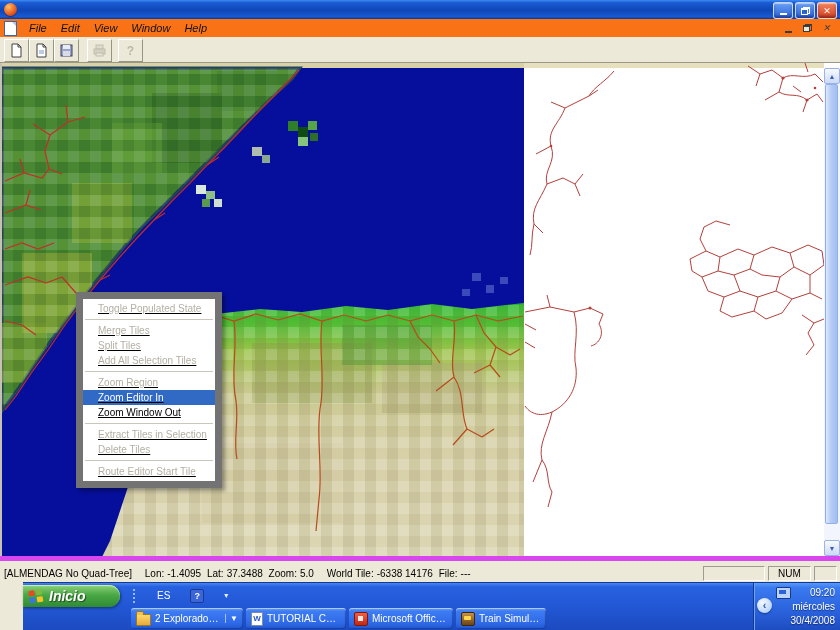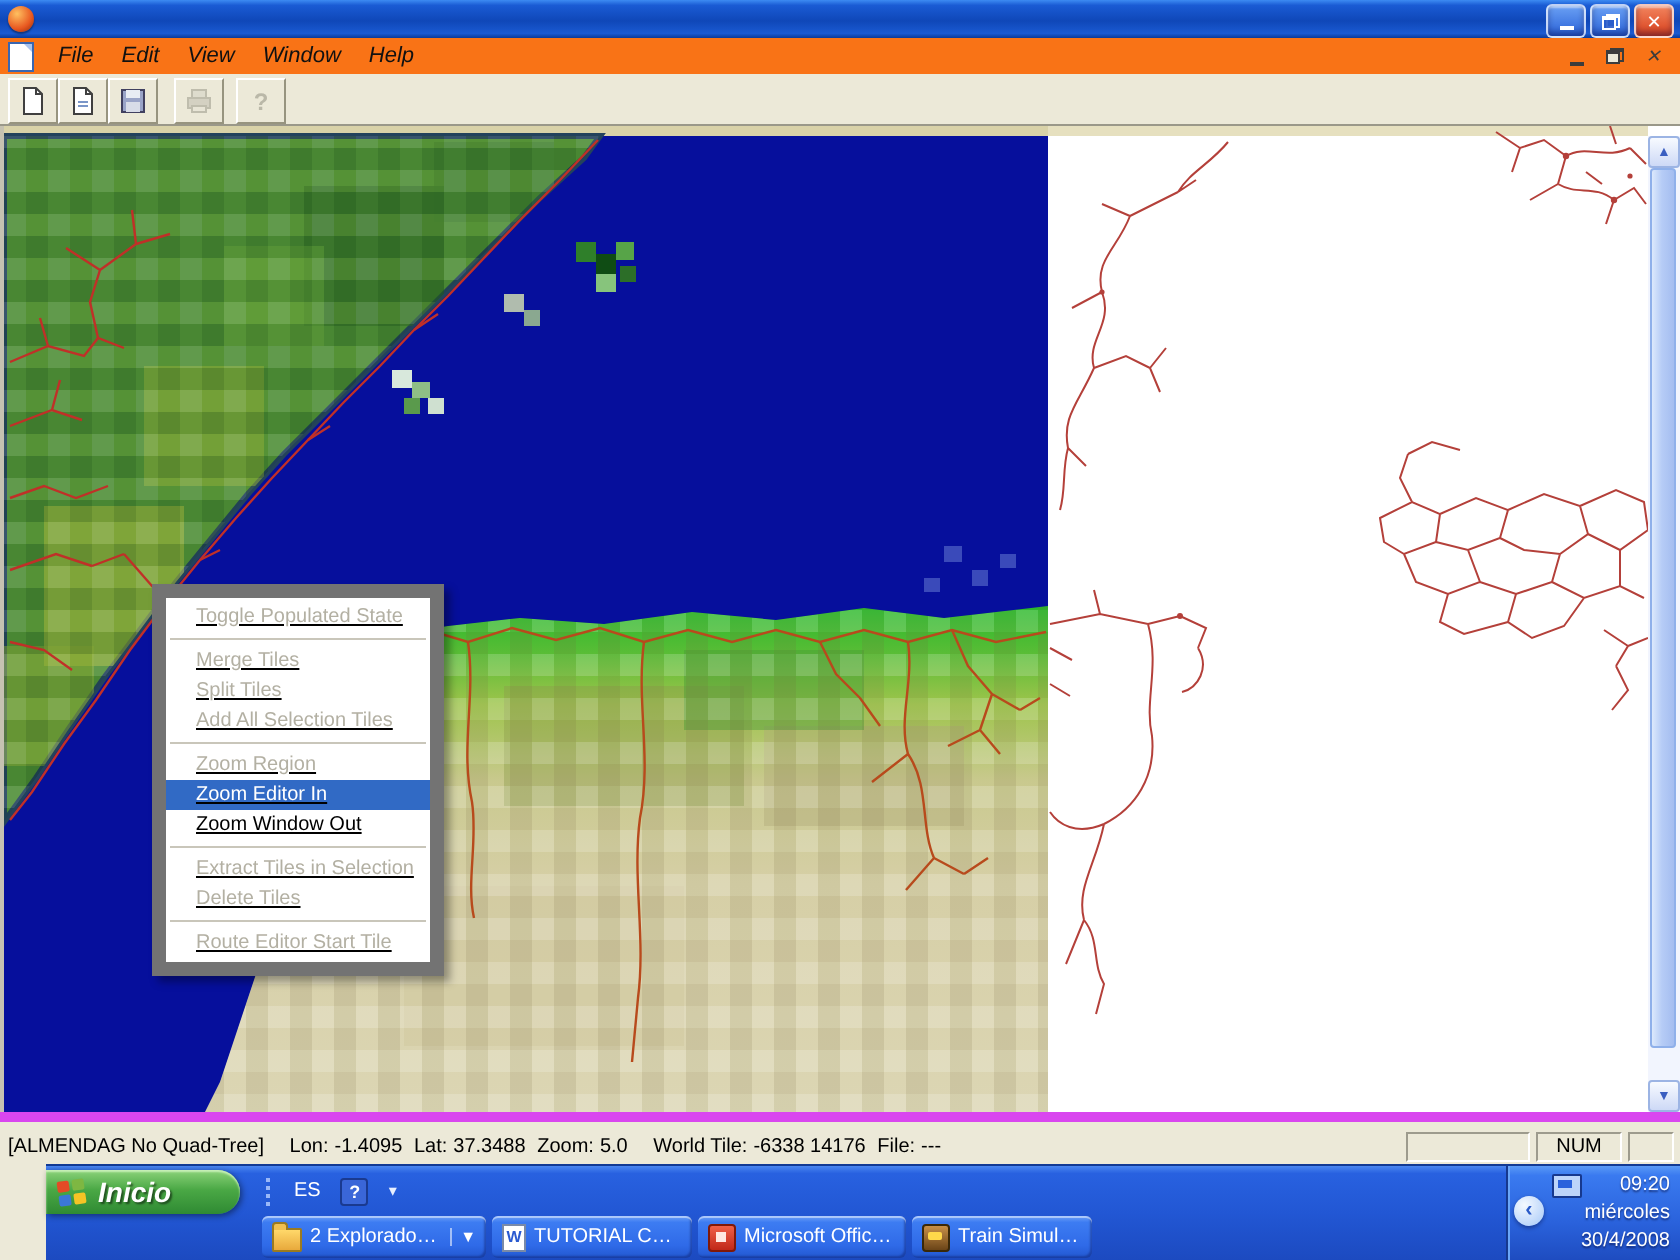--- a/index.html
+++ b/index.html
@@ -77,21 +77,21 @@
   .sbp3{right:3px;width:23px;}
 
   
   .taskbar{position:absolute;top:582px;left:4px;right:0;height:48px;
     background:linear-gradient(180deg,#4a86f0 0%,#2861e0 8%,#2257d4 50%,#1c4ac0 100%);border-top:1px solid #123a94;box-sizing:border-box;margin-left:19px;}
   .startbtn{position:absolute;left:0;top:2px;width:97px;height:22px;border-radius:0 11px 11px 0;
     background:linear-gradient(180deg,#8cd37a 0%,#4aa845 45%,#2f8a33 100%);
     box-shadow:inset 0 1px 1px #c8f0b8,1px 1px 3px rgba(0,0,0,.45);
     display:flex;align-items:center;gap:5px;padding-left:5px;box-sizing:border-box;
     color:#fff;font-size:14px;font-weight:bold;font-style:italic;text-shadow:1px 1px 1px rgba(0,0,0,.5);}
-  .langbar{position:absolute;left:110px;top:4px;height:17px;display:flex;align-items:center;gap:10px;color:#fff;font-size:10px;}
+  .langbar{position:absolute;left:110px;top:4px;height:17px;display:flex;align-items:center;gap:20px;color:#fff;font-size:10px;}
   .dots{border-left:2px dotted #9ab8f8;height:14px;margin-right:2px;}
   .helpic{width:12px;height:12px;background:#3a66d8;border:1px solid #1a3a90;color:#fff;
     font-size:9px;font-weight:bold;text-align:center;line-height:12px;border-radius:2px;}
   .helpic:after{content:"?";}
   .langdrop{font-size:8px;color:#e8f0ff;}
   .taskbtns{position:absolute;left:108px;top:25px;display:flex;gap:3px;}
   .tkb{height:21px;border-radius:3px;display:flex;align-items:center;gap:4px;padding:0 5px;box-sizing:border-box;
     background:linear-gradient(180deg,#6fa1f8 0%,#3d7cf2 15%,#2f6ae8 70%,#2258d0 100%);
     box-shadow:inset 0 1px 0 rgba(255,255,255,.45),inset -1px -1px 1px rgba(0,0,60,.3);
     color:#fff;font-size:10px;white-space:nowrap;overflow:hidden;}

